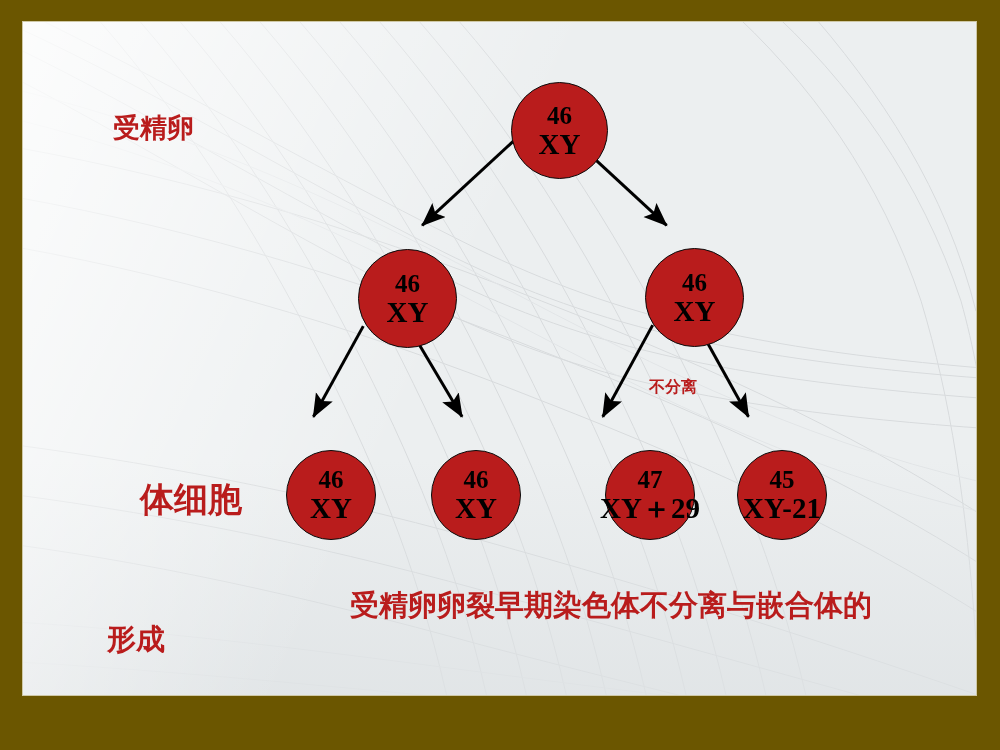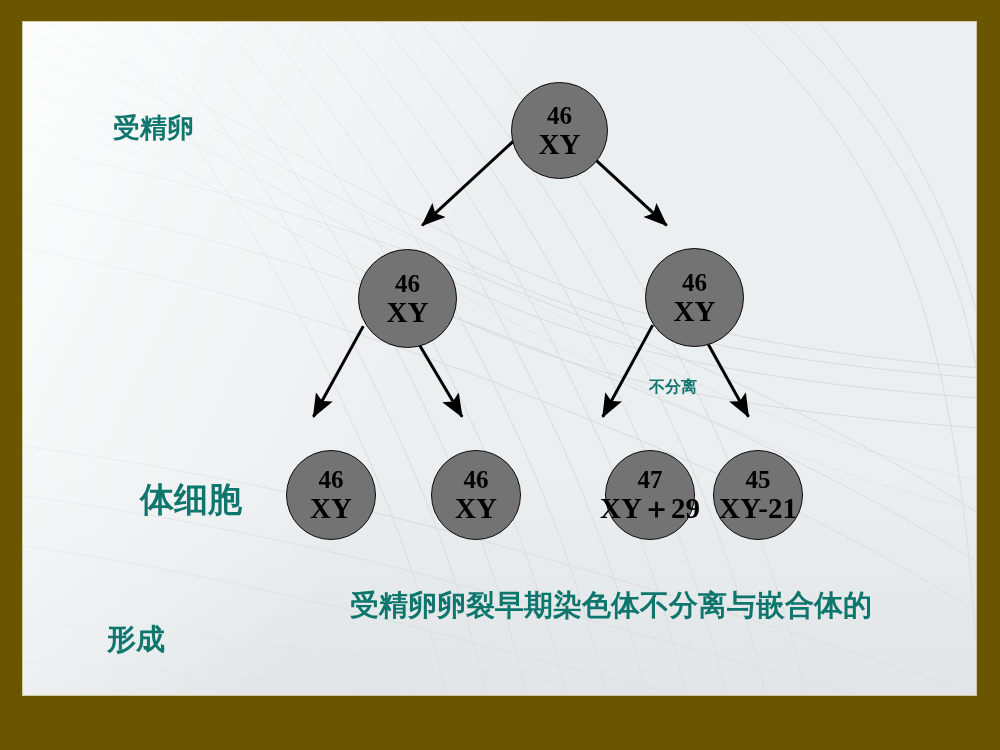--- a/index.html
+++ b/index.html
@@ -61,21 +61,21 @@
     position: absolute;
     left: 0; top: 0;
     width: 100%;
     height: 100%;
   }
 
   
   .node {
     position: absolute;
     border-radius: 50%;
-    background: #737373;
+    background: #b91c1c;
     border: 1.5px solid #0b0b0b;
     box-sizing: border-box;
   }
   .node-text {
     position: absolute;
     left: 50%;
     top: 50%;
     transform: translate(-50%, -50%);
     text-align: center;
     color: #000000;
@@ -89,30 +89,30 @@
 
   
   #node-root { left: 488px; top: 60px; width: 97px; height: 97px; }
   
   #node-m1 { left: 335px; top: 227px; width: 99px; height: 99px; }
   #node-m2 { left: 622px; top: 226px; width: 99px; height: 99px; }
   
   #node-b1 { left: 263px; top: 428px; width: 90px; height: 90px; }
   #node-b2 { left: 408px; top: 428px; width: 90px; height: 90px; }
   #node-b3 { left: 562px; top: 428px; width: 90px; height: 90px; margin-left: 20px; }
-  #node-b4 { left: 690px; top: 428px; width: 90px; height: 90px; }
+  #node-b4 { left: 714px; top: 428px; width: 90px; height: 90px; }
 
   
   #node-b3 .node-text .ln2,
   #node-b4 .node-text .ln2 { font-size: 29px; }
 
   
   .cn-label {
     position: absolute;
-    color: #0f766e;
+    color: #b91c1c;
     font-family: "DejaVu Sans", "Liberation Sans", sans-serif;
     font-weight: bold;
     white-space: nowrap;
     text-align: center;
   }
   #label-zygote   { left: 90px;  top: 88px;  font-size: 27px; }
   #label-somatic  { left: 117px; top: 455px; font-size: 34px; }
   #label-nondisj  { left: 626px; top: 355px; font-size: 16px; }
   #caption-line1  { left: 327px; top: 564px; font-size: 29px; }
   #caption-line2  { left: 84px;  top: 598px; font-size: 29px; }

